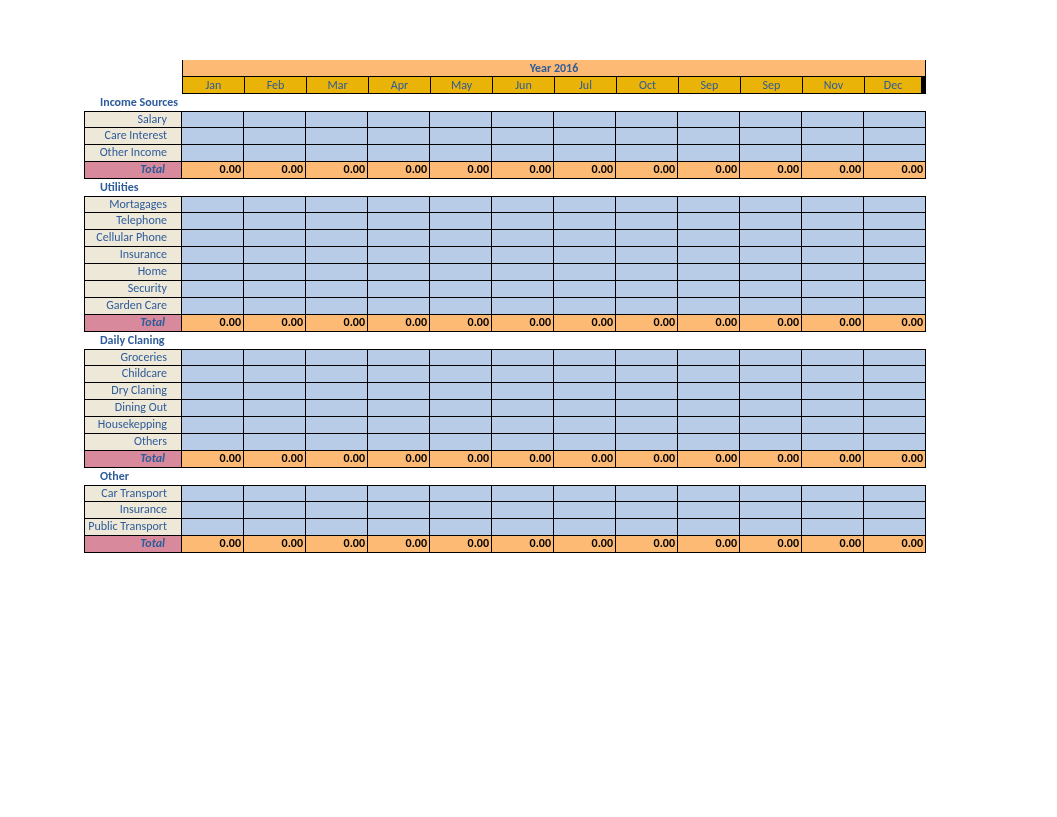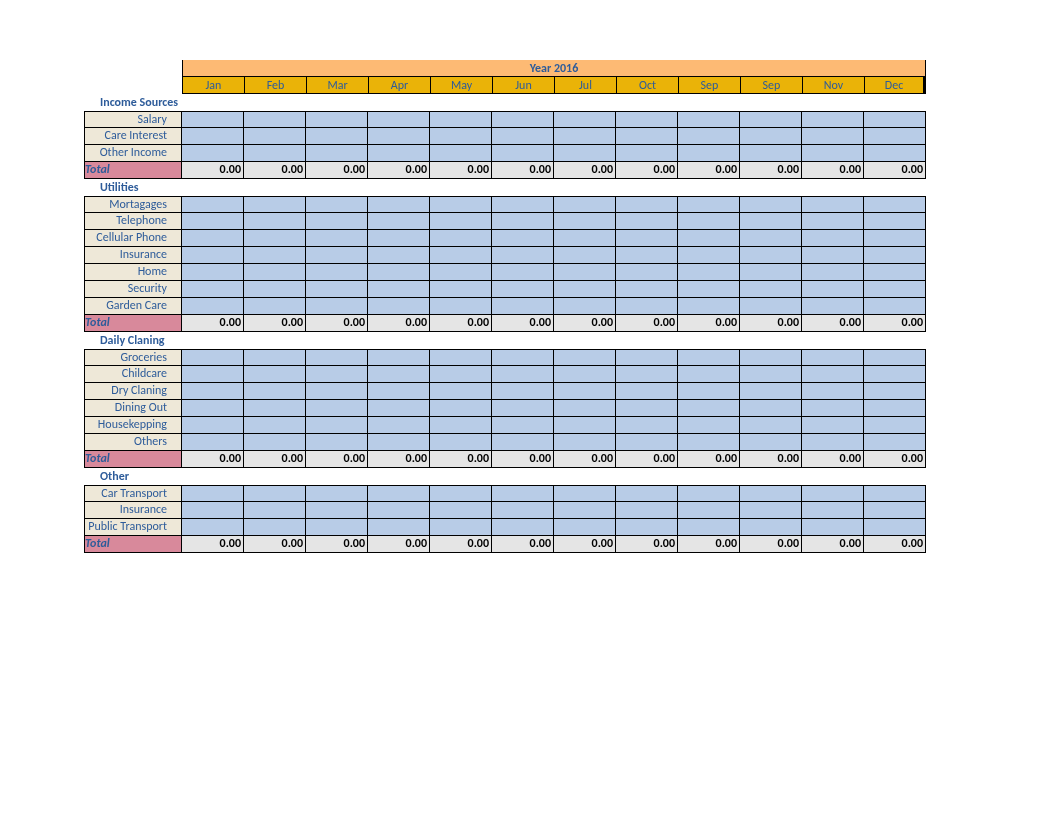--- a/index.html
+++ b/index.html
@@ -85,26 +85,27 @@
     height: 17px;
   }
   .datacell.first-row { border-top: 1px solid #000; }
   .total-label {
     background: #d8899b;
     border: 1px solid #000;
     border-top: none;
     color: #2e5c9a;
     font-style: italic;
     font-weight: bold;
+    text-align: right;
     height: 17px;
     line-height: 15px;
     padding-right: 16px;
   }
   .total-val {
-    background: #e5e5e5;
+    background: #fdba74;
     border-right: 1px solid #000;
     border-bottom: 1px solid #000;
     color: #000;
     font-weight: bold;
     text-align: right;
     height: 17px;
     line-height: 15px;
     padding-right: 2px;
   }
   .blank { height: 17px; }
@@ -125,21 +126,21 @@
   <div class="month">Feb</div>
   <div class="month">Mar</div>
   <div class="month">Apr</div>
   <div class="month">May</div>
   <div class="month">Jun</div>
   <div class="month">Jul</div>
   <div class="month">Oct</div>
   <div class="month">Sep</div>
   <div class="month">Sep</div>
   <div class="month">Nov</div>
-  <div class="month" style="border-right:3px solid #000000">Dec</div>
+  <div class="month" style="border-right:5px solid #000000">Dec</div>
 
 <div class="section">Income Sources</div>
     <div class="blank"></div>
     <div class="blank"></div>
     <div class="blank"></div>
     <div class="blank"></div>
     <div class="blank"></div>
     <div class="blank"></div>
     <div class="blank"></div>
     <div class="blank"></div>

